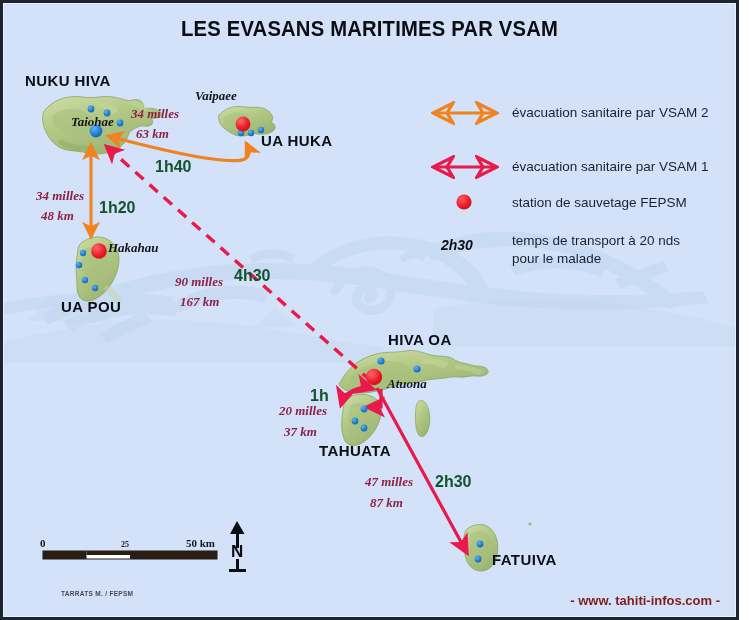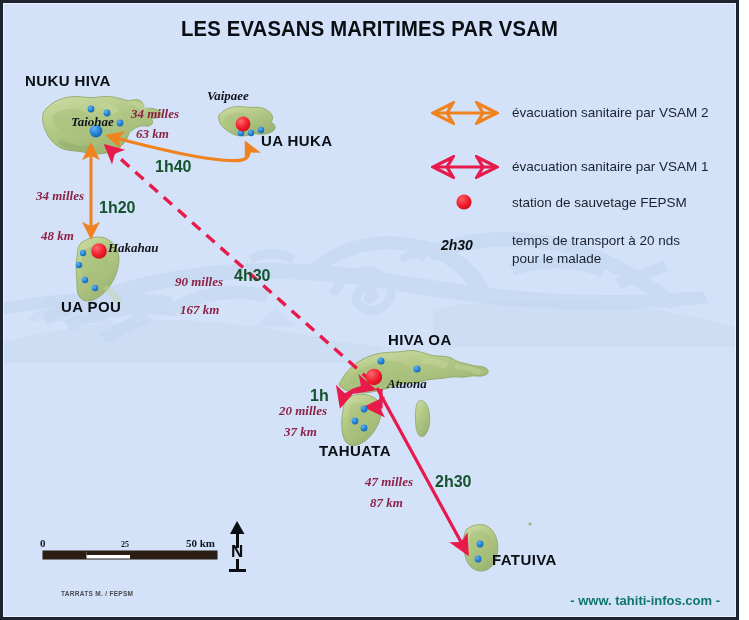--- a/index.html
+++ b/index.html
@@ -64,21 +64,21 @@
     font-weight:bold;font-size:17px;color:#0a0d12;
   }
   #credit{
     position:absolute;left:58px;top:587px;
     font-family:"Liberation Sans", sans-serif;
     font-size:6.5px;font-weight:bold;color:#4a4a52;letter-spacing:.3px;
   }
   #site{
     position:absolute;right:16px;bottom:9px;
     font-family:"Liberation Sans", sans-serif;
-    font-weight:bold;font-size:13px;color:#0f766e;
+    font-weight:bold;font-size:13px;color:#7f1d1d;
   }
 </style>
 </head>
 <body>
 
 <div id="map-root">
 
   <svg class="svg-layer" viewBox="0 0 749 620" xmlns="http://www.w3.org/2000/svg">
     <defs>
       <linearGradient id="landGrad" x1="0" y1="0" x2="0.6" y2="1">
@@ -288,34 +288,34 @@
   <div id="title">LES EVASANS MARITIMES PAR VSAM</div>
 
   <div class="lbl island-name" style="left:22px;top:70px;">NUKU HIVA</div>
   <div class="lbl island-name" style="left:258px;top:130px;">UA HUKA</div>
   <div class="lbl island-name" style="left:58px;top:296px;">UA POU</div>
   <div class="lbl island-name" style="left:385px;top:329px;">HIVA OA</div>
   <div class="lbl island-name" style="left:316px;top:440px;">TAHUATA</div>
   <div class="lbl island-name" style="left:489px;top:549px;">FATUIVA</div>
 
   <div class="lbl town-name" style="left:68px;top:112px;">Taiohae</div>
-  <div class="lbl town-name" style="left:204px;top:86px;font-style:italic;">Vaipaee</div>
+  <div class="lbl town-name" style="left:192px;top:86px;font-style:italic;">Vaipaee</div>
   <div class="lbl town-name" style="left:105px;top:238px;">Hakahau</div>
   <div class="lbl town-name" style="left:384px;top:374px;">Atuona</div>
 
   <div class="lbl dist" style="left:128px;top:104px;">34 milles</div>
   <div class="lbl dist" style="left:133px;top:124px;">63 km</div>
   <div class="lbl time" style="left:152px;top:155px;">1h40</div>
 
   <div class="lbl dist" style="left:33px;top:186px;">34 milles</div>
-  <div class="lbl dist" style="left:38px;top:206px;margin-top:20px;">48 km</div>
+  <div class="lbl dist" style="left:38px;top:206px;">48 km</div>
   <div class="lbl time" style="left:96px;top:196px;">1h20</div>
 
   <div class="lbl dist" style="left:172px;top:272px;">90 milles</div>
-  <div class="lbl dist" style="left:177px;top:300px;">167 km</div>
+  <div class="lbl dist" style="left:177px;top:292px;">167 km</div>
   <div class="lbl time" style="left:231px;top:256px;margin-top:8px;">4h30</div>
 
   <div class="lbl dist" style="left:276px;top:401px;">20 milles</div>
   <div class="lbl dist" style="left:281px;top:422px;">37 km</div>
   <div class="lbl time" style="left:307px;top:384px;">1h</div>
 
   <div class="lbl dist" style="left:362px;top:472px;">47 milles</div>
   <div class="lbl dist" style="left:367px;top:493px;">87 km</div>
   <div class="lbl time" style="left:432px;top:470px;">2h30</div>
 

